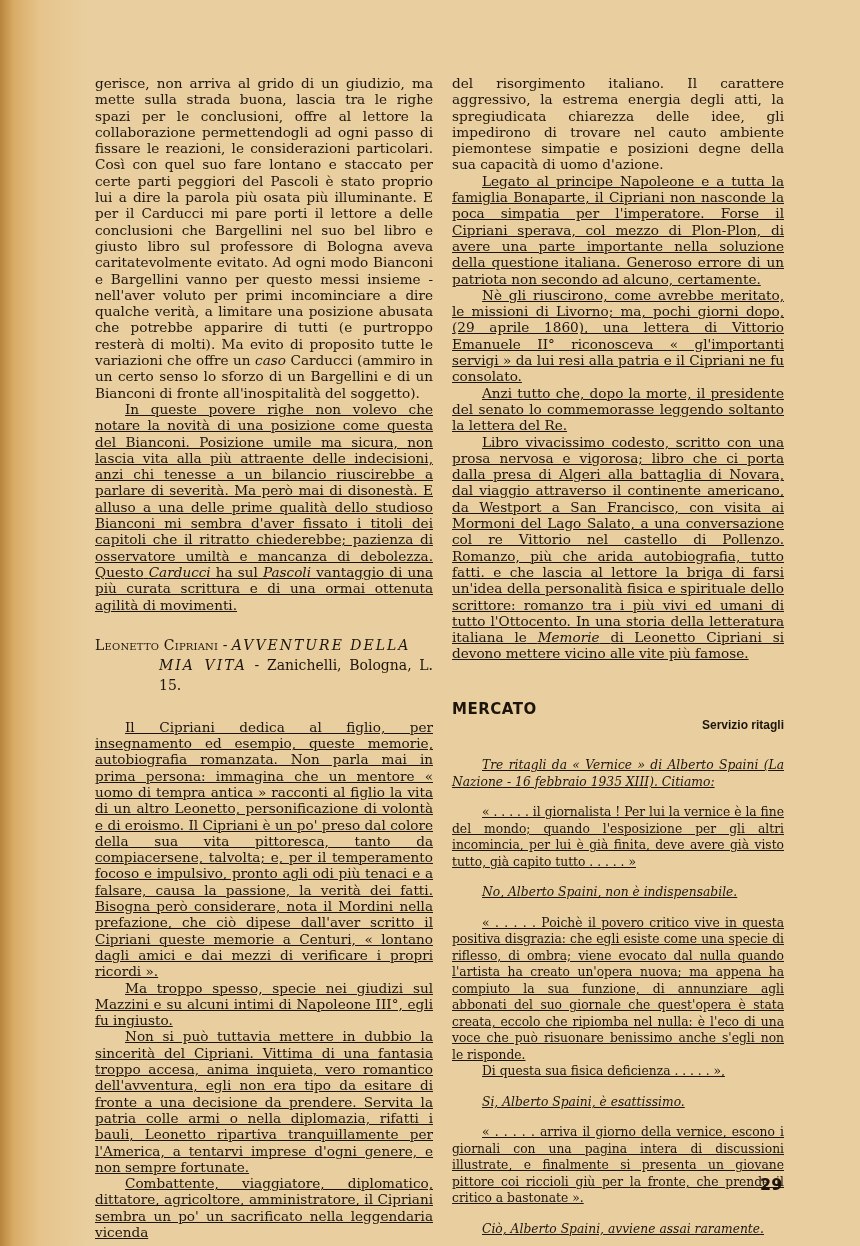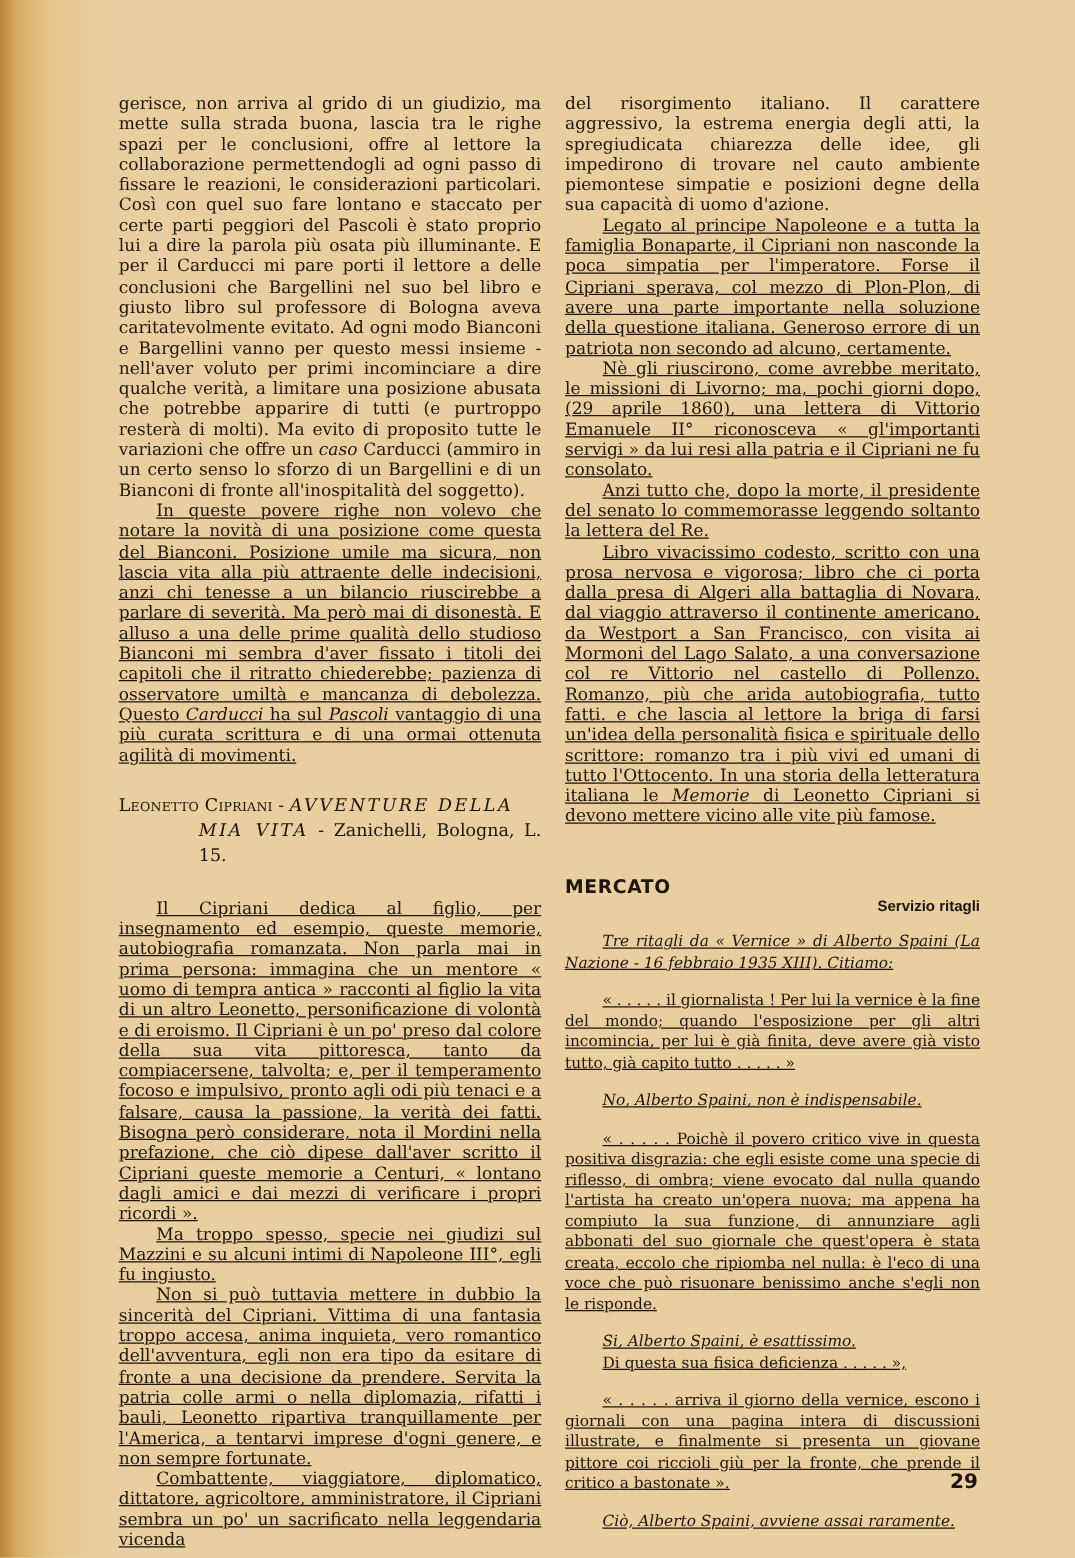--- a/index.html
+++ b/index.html
@@ -55,24 +55,24 @@
   <div class="col col-right">
     <p>del risorgimento italiano. Il carattere aggressivo, la estrema energia degli atti, la spregiudicata chiarezza delle idee, gli impedirono di trovare nel cauto ambiente piemontese simpatie e posizioni degne della sua capacità di uomo d'azione.</p>
     <p class="ind">Legato al principe Napoleone e a tutta la famiglia Bonaparte, il Cipriani non nasconde la poca simpatia per l'imperatore. Forse il Cipriani sperava, col mezzo di Plon-Plon, di avere una parte importante nella soluzione della questione italiana. Generoso errore di un patriota non secondo ad alcuno, certamente.</p>
     <p class="ind">Nè gli riuscirono, come avrebbe meritato, le missioni di Livorno; ma, pochi giorni dopo, (29 aprile 1860), una lettera di Vittorio Emanuele II° riconosceva « gl'importanti servigi » da lui resi alla patria e il Cipriani ne fu consolato.</p>
     <p class="ind">Anzi tutto che, dopo la morte, il presidente del senato lo commemorasse leggendo soltanto la lettera del Re.</p>
     <p class="ind"><span>Libro vivacissimo codesto, scritto con una prosa nervosa e vigorosa; libro che ci porta dalla presa di Algeri alla battaglia di Novara, dal viaggio attraverso il continente americano, da Westport a San Francisco, con visita ai Mormoni del Lago Salato, a una conversazione col re Vittorio nel castello di Pollenzo. Romanzo, più che arida autobiografia, tutto fatti. e che lascia al lettore la briga di farsi un'idea della personalità fisica e spirituale dello scrittore: romanzo tra i più vivi ed umani di tutto l'Ottocento. In una storia della letteratura italiana le</span> <em>Memorie</em> <span>di Leonetto Cipriani si devono mettere vicino alle vite più famose.</span></p>
 
     <div class="section-title">MERCATO</div>
     <div class="subsection">Servizio ritagli</div>
 
-    <p class="ind cite q" style="margin-top:12px">Tre ritagli da « Vernice » di Alberto Spaini (La Nazione - 16 febbraio 1935 XIII). Citiamo:</p>
+    <p class="ind cite q" style="margin-top:24px">Tre ritagli da « Vernice » di Alberto Spaini (La Nazione - 16 febbraio 1935 XIII). Citiamo:</p>
     <p class="ind q gap">« . . . . . il giornalista ! Per lui la vernice è la fine del mondo; quando l'esposizione per gli altri incomincia, per lui è già finita, deve avere già visto tutto, già capito tutto . . . . . »</p>
     <p class="ind q cite gap">No, Alberto Spaini, non è indispensabile.</p>
     <p class="ind q gap">« . . . . . Poichè il povero critico vive in questa positiva disgrazia: che egli esiste come una specie di riflesso, di ombra; viene evocato dal nulla quando l'artista ha creato un'opera nuova; ma appena ha compiuto la sua funzione, di annunziare agli abbonati del suo giornale che quest'opera è stata creata, eccolo che ripiomba nel nulla: è l'eco di una voce che può risuonare benissimo anche s'egli non le risponde.</p>
+    <p class="ind q">Di questa sua fisica deficienza . . . . . »,</p>
     <p class="ind q cite gap">Si, Alberto Spaini, è esattissimo.</p>
-    <p class="ind q">Di questa sua fisica deficienza . . . . . »,</p>
     <p class="ind q gap">« . . . . . arriva il giorno della vernice, escono i giornali con una pagina intera di discussioni illustrate, e finalmente si presenta un giovane pittore coi riccioli giù per la fronte, che prende il critico a bastonate ».</p>
     <p class="ind q cite gap">Ciò, Alberto Spaini, avviene assai raramente.</p>
   </div>
 
   <div class="page-number">29</div>
 </div>
 
 </body></html>

